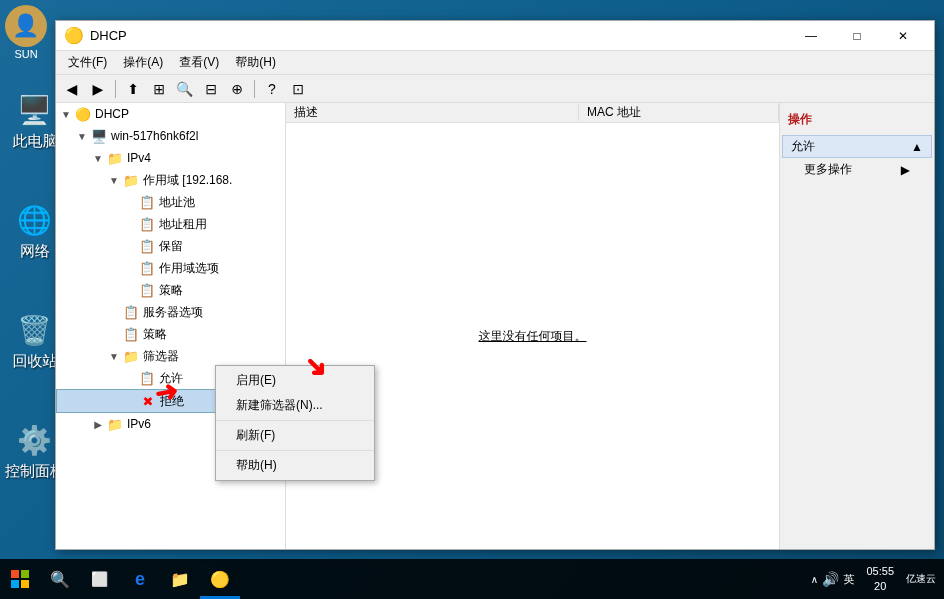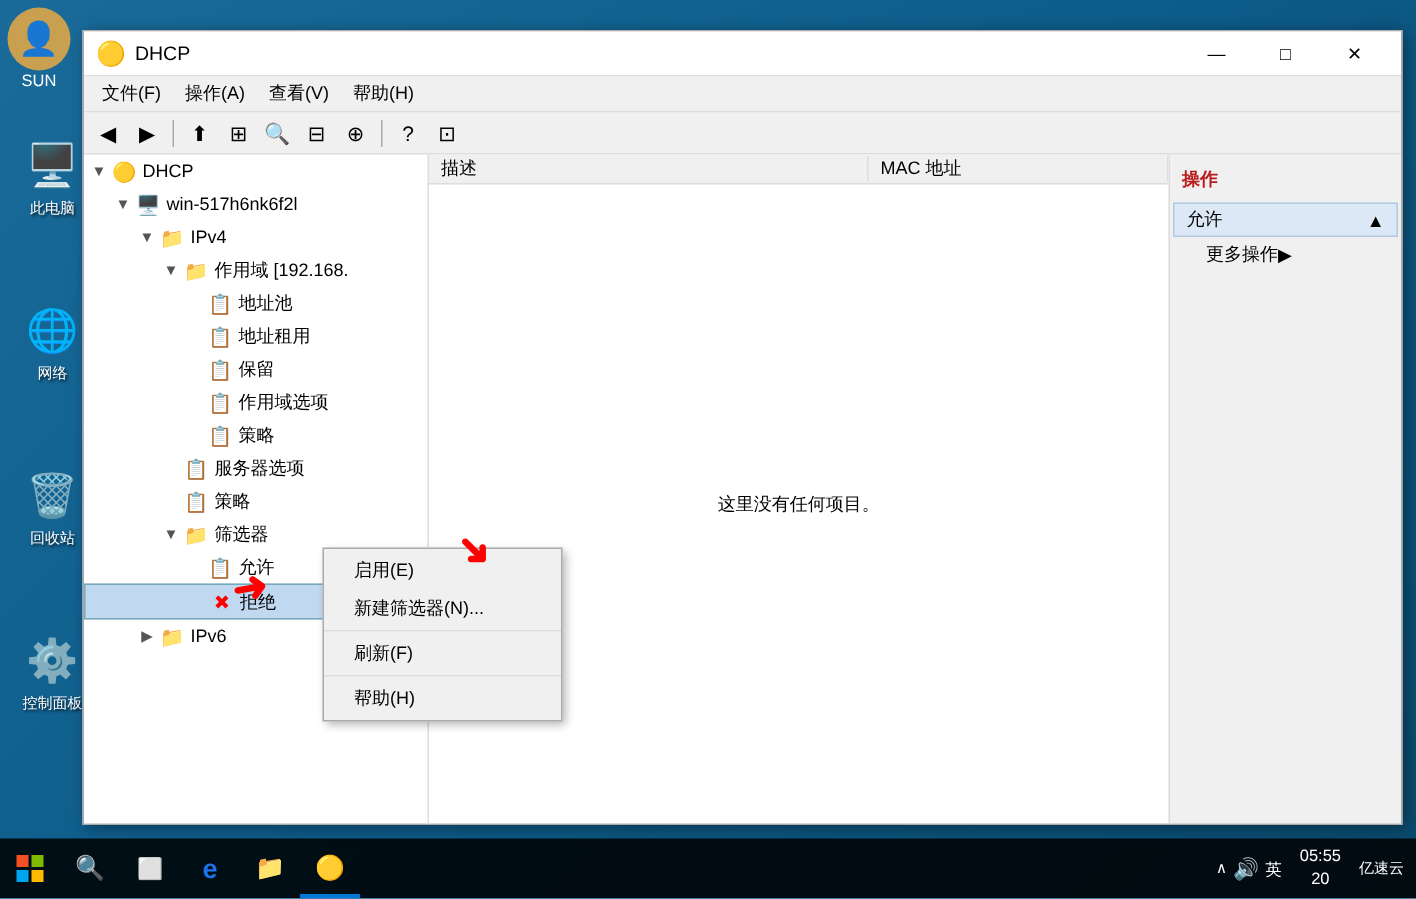--- a/index.html
+++ b/index.html
@@ -33,21 +33,21 @@
     .desktop-icon .icon-img {
       width: 40px;
       height: 40px;
       display: flex;
       align-items: center;
       justify-content: center;
       font-size: 28px;
     }
     .desktop-icon .icon-label {
       color: white;
-      font-size: 10px;
+      font-size: 15px;
       text-align: left;
       text-shadow: 1px 1px 2px rgba(0,0,0,0.8);
       margin-top: 2px;
       word-break: break-all;
     }
 
     
     .taskbar {
       position: absolute;
       bottom: 0;
@@ -267,20 +267,21 @@
       display: flex;
       flex-direction: column;
     }
     .main-empty {
       flex: 1;
       display: flex;
       align-items: center;
       justify-content: center;
       font-size: 12px;
       color: #000;
+      text-decoration: underline;
     }
 
     
     .right-panel {
       width: 155px;
       background: #f0f0f0;
       border-left: 1px solid #ddd;
       flex-shrink: 0;
       padding: 4px 0;
     }
@@ -298,21 +299,21 @@
       font-size: 12px;
       color: #000;
       cursor: pointer;
       background: #dce8f5;
       margin: 1px 2px;
       border: 1px solid #b0c8e0;
     }
     .right-panel-more {
       display: flex;
       align-items: center;
-      justify-content: flex-start;
+      justify-content: space-between;
       padding: 2px 24px;
       font-size: 12px;
       cursor: pointer;
     }
 
     
     .status-bar {
       height: 22px;
       background: #f0f0f0;
       border-top: 1px solid #ddd;

